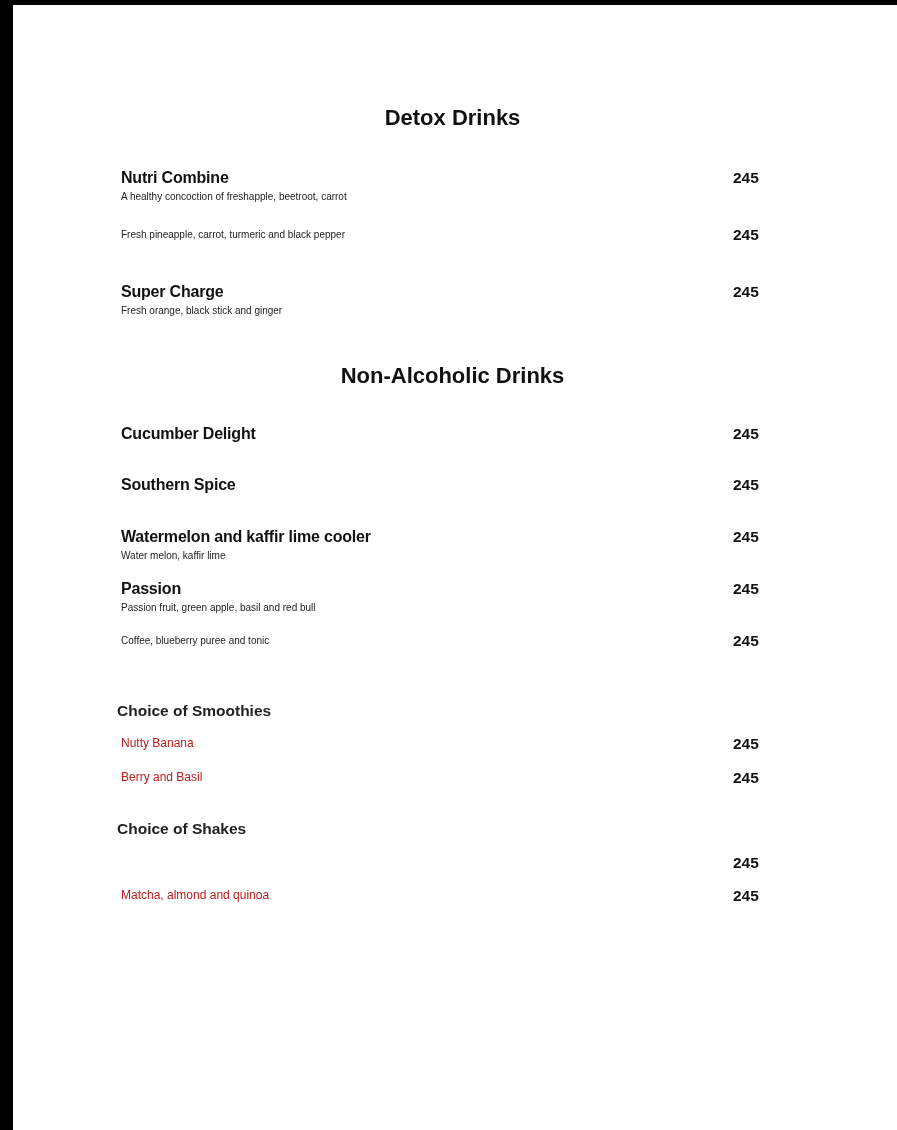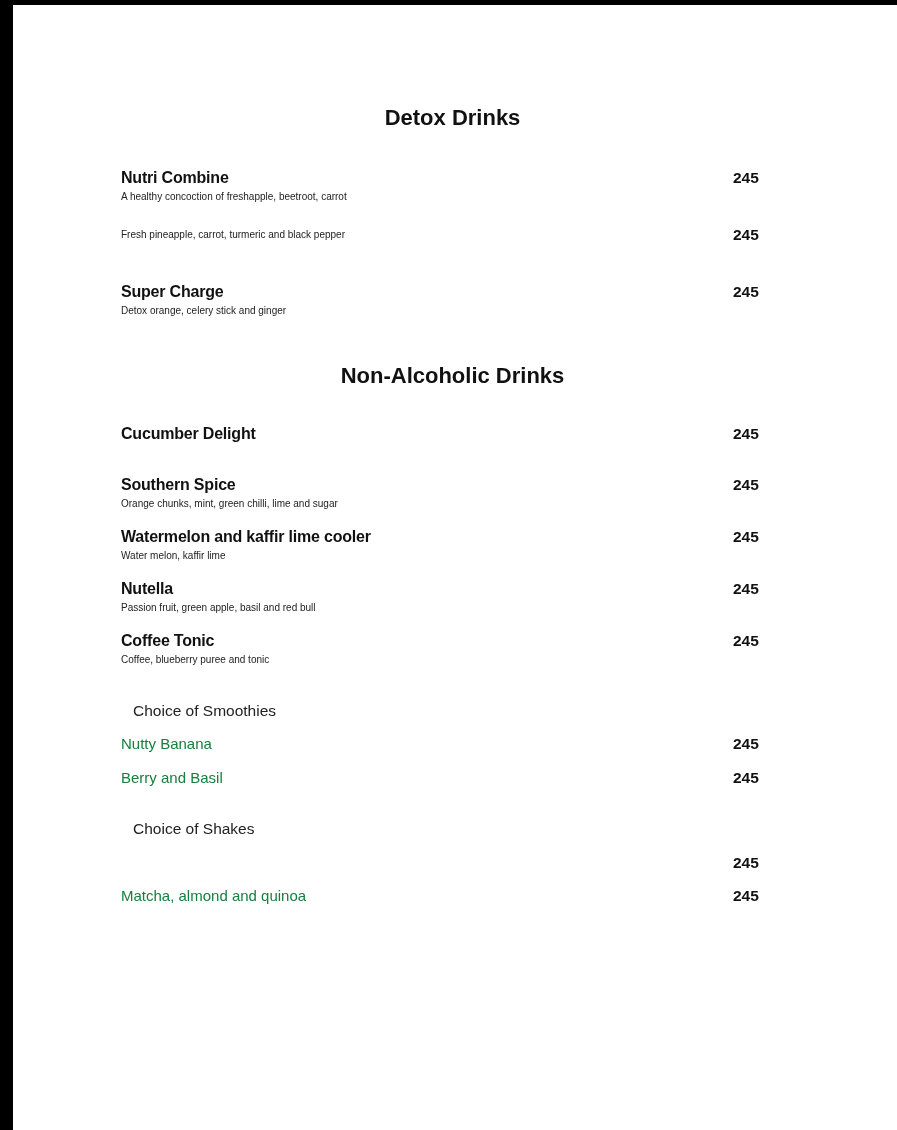--- a/index.html
+++ b/index.html
@@ -13,26 +13,26 @@
     background: #fff;
   }
   .section-title {
     position: absolute; left: 0; width: 897px; text-align: center;
     font-size: 22px; font-weight: bold; color: #111; margin: 4px;
     transform: translateX(-13px);
   }
   .item { position: absolute; left: 108px; width: 630px; }
   .item-name { font-size: 16px; font-weight: bold; line-height: 19px; letter-spacing: -0.2px; }
   .item-desc { font-size: 10px; line-height: 19px; color: #222; }
-  .item-plain { font-size: 15px; line-height: 19px; color: #15803d; }
+  .item-plain { font-size: 12px; line-height: 19px; color: #b91c1c; }
   .price {
     position: absolute; left: 700px; font-size: 15.5px; font-weight: bold; line-height: 19px; margin-left: 20px;
   }
   .sub-heading {
-    position: absolute; left: 120px; font-size: 15.5px; font-weight: normal; line-height: 19px; color: #222;
+    position: absolute; left: 104px; font-size: 15.5px; font-weight: bold; line-height: 19px; color: #222;
   }
 </style>
 </head>
 <body>
 
 <div class="page">
 
   <h1 class="section-title" style="top:96px">Detox Drinks</h1>
 
   <div class="item" style="top:163px">
@@ -41,51 +41,49 @@
   </div>
   <div class="price" style="top:163px">245</div>
 
   <div class="item" style="top:220px">
     <div class="item-desc">Fresh pineapple, carrot, turmeric and black pepper</div>
   </div>
   <div class="price" style="top:220px">245</div>
 
   <div class="item" style="top:277px">
     <div class="item-name">Super Charge</div>
-    <div class="item-desc">Detox orange, celery stick and ginger</div>
+    <div class="item-desc">Fresh orange, black stick and ginger</div>
   </div>
   <div class="price" style="top:277px">245</div>
 
   <h1 class="section-title" style="top:354px">Non-Alcoholic Drinks</h1>
 
   <div class="item" style="top:419px">
     <div class="item-name">Cucumber Delight</div>
   </div>
   <div class="price" style="top:419px">245</div>
 
   <div class="item" style="top:470px">
     <div class="item-name">Southern Spice</div>
-    <div class="item-desc">Orange chunks, mint, green chilli, lime and sugar</div>
   </div>
   <div class="price" style="top:470px">245</div>
 
   <div class="item" style="top:522px">
     <div class="item-name">Watermelon and kaffir lime cooler</div>
     <div class="item-desc">Water melon, kaffir lime</div>
   </div>
   <div class="price" style="top:522px">245</div>
 
   <div class="item" style="top:574px">
-    <div class="item-name">Nutella</div>
+    <div class="item-name">Passion</div>
     <div class="item-desc">Passion fruit, green apple, basil and red bull</div>
   </div>
   <div class="price" style="top:574px">245</div>
 
   <div class="item" style="top:626px">
-    <div class="item-name">Coffee Tonic</div>
     <div class="item-desc">Coffee, blueberry puree and tonic</div>
   </div>
   <div class="price" style="top:626px">245</div>
 
   <div class="sub-heading" style="top:696px">Choice of Smoothies</div>
 
   <div class="item" style="top:729px">
     <div class="item-plain">Nutty Banana</div>
   </div>
   <div class="price" style="top:729px">245</div>

